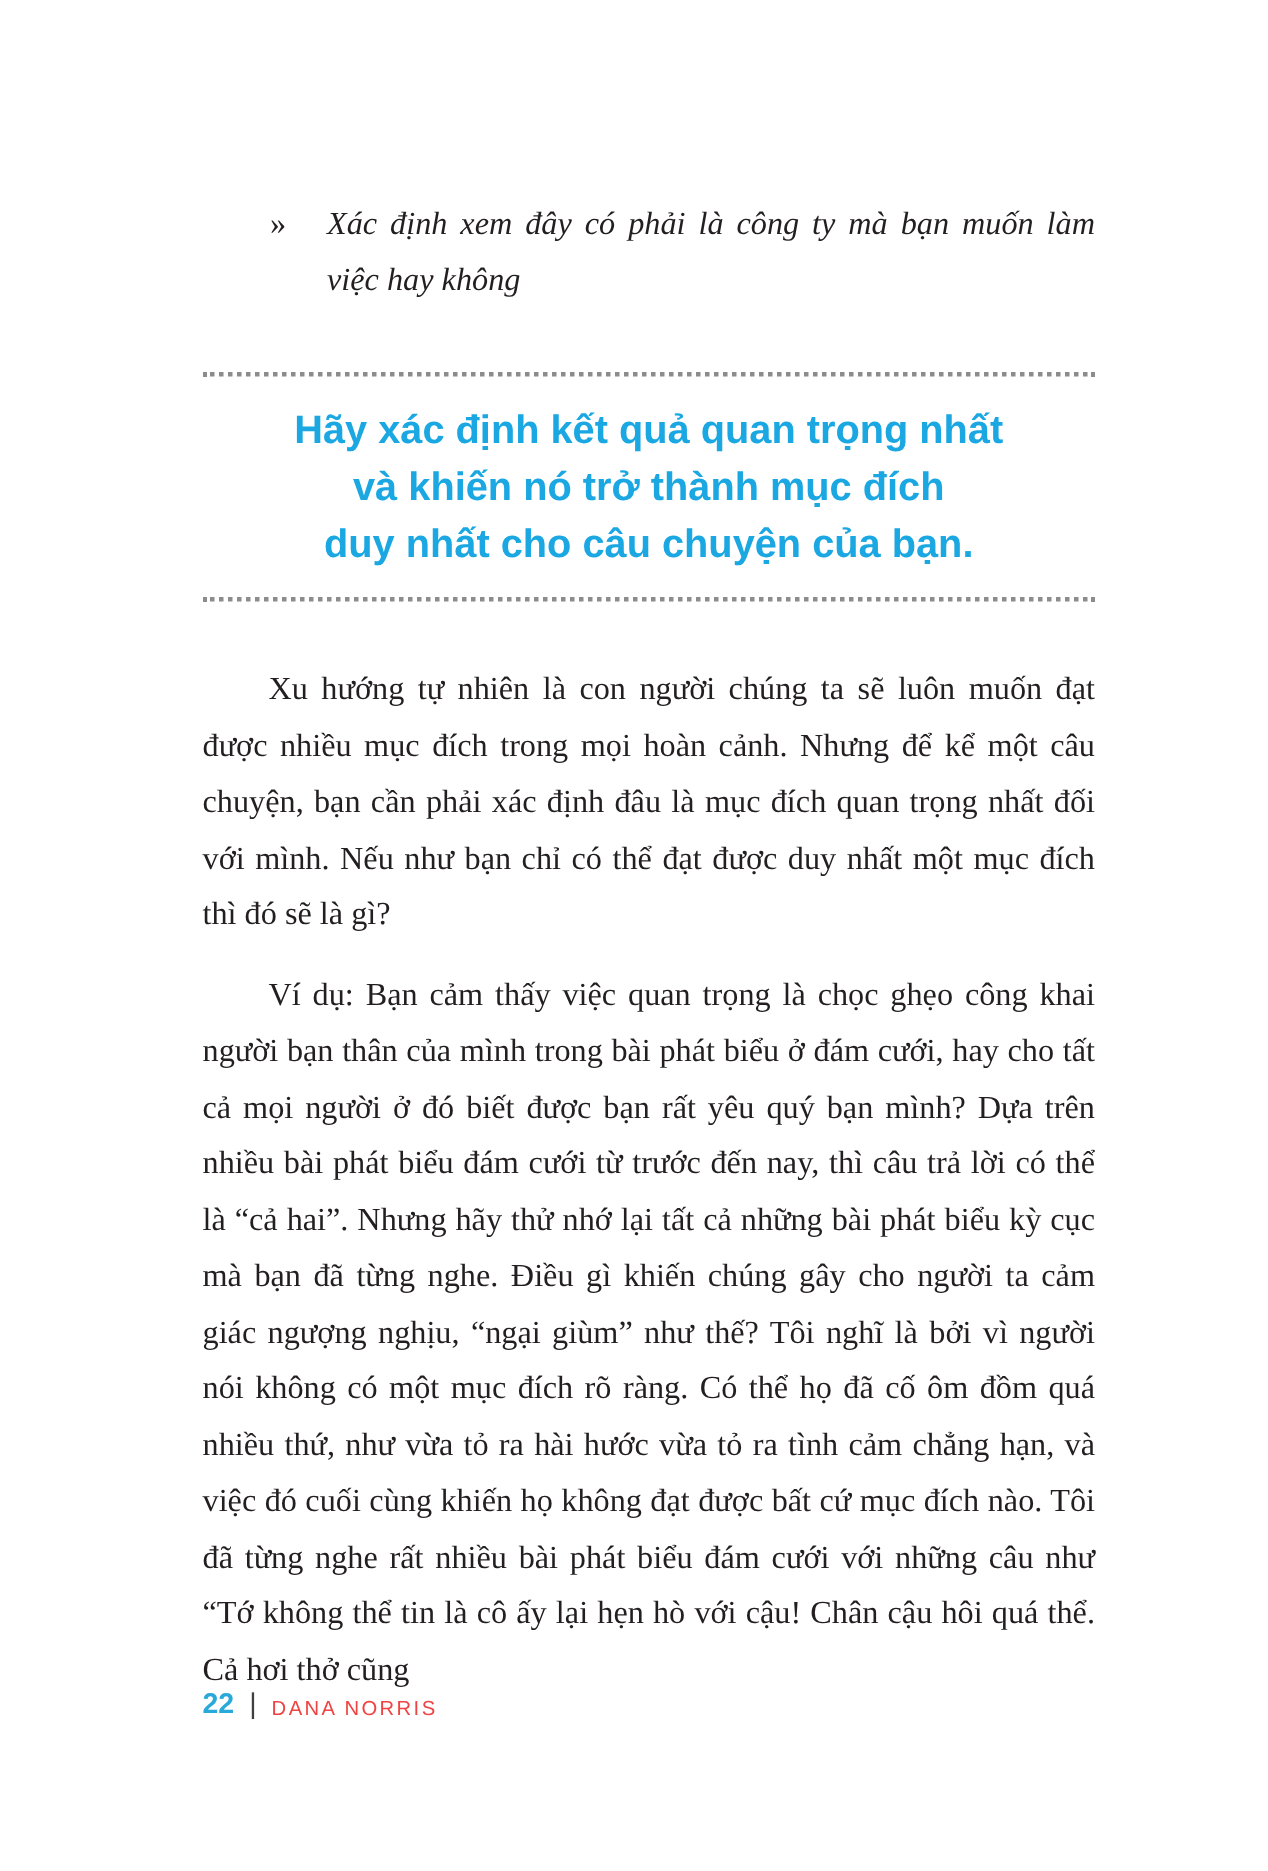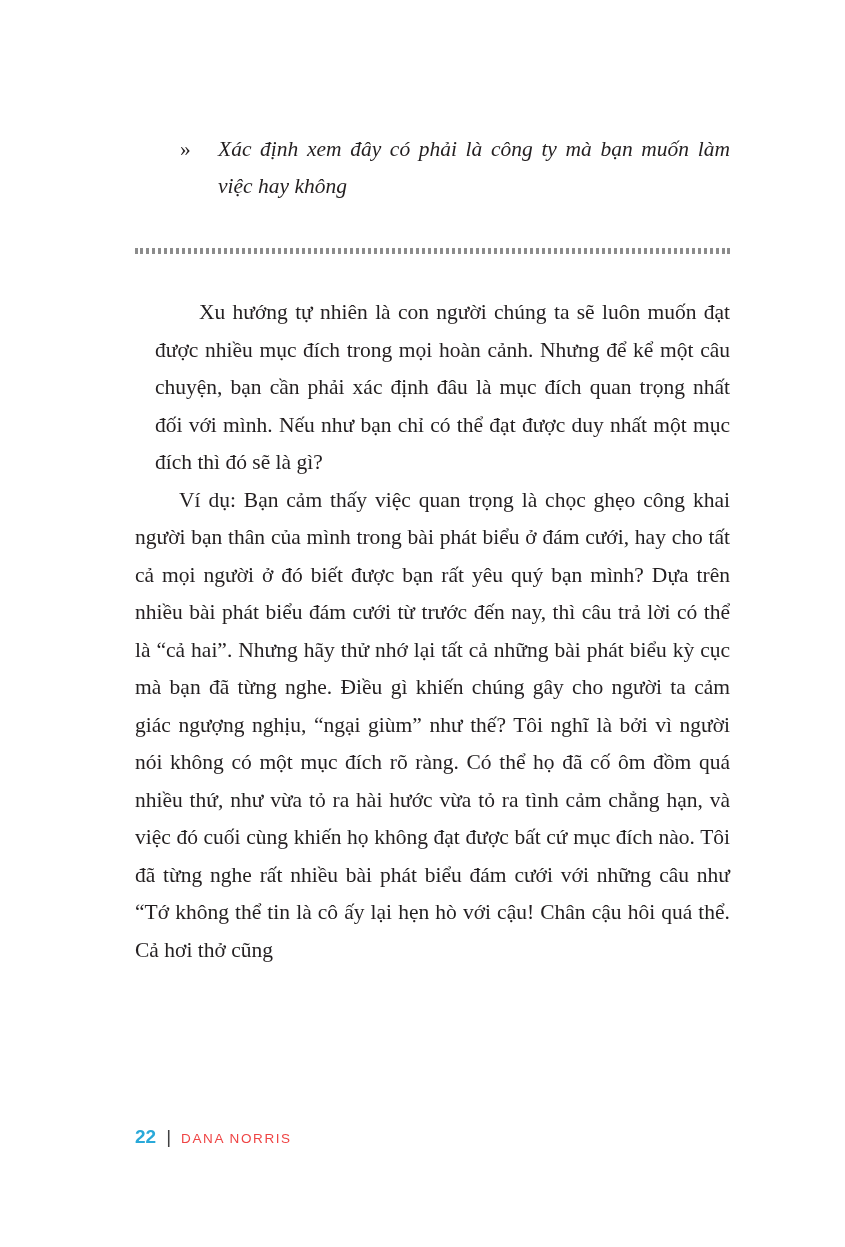--- a/index.html
+++ b/index.html
@@ -49,22 +49,22 @@
     text-align: center;
     white-space: pre-line;
     padding: 16px 0 17px 0;
   }
   .para {
     font-size: 21.5px;
     line-height: 37.5px;
     text-align: justify;
     text-indent: 44px;
   }
-  .para.first { margin-top: 40px; margin-left: 20px; }
-  .para.second { }
+  .para.first { margin-top: 40px; }
+  .para.second { margin-top: 16px; }
   .footer {
     position: absolute;
     left: 135px;
     top: 1126px;
     display: flex;
     align-items: center;
     font-family: "Liberation Sans", sans-serif;
   }
   .page-num {
     color: var(--page_number, #29a9d9);
@@ -89,20 +89,23 @@
 
 <div class="page">
 
   <div class="bullet-item">
     <span class="bullet-marker">»</span>
     <span class="bullet-text">Xác định xem đây có phải là công ty mà bạn muốn làm việc hay không</span>
   </div>
 
   <hr class="dotted-divider first">
 
+  <h2 class="heading">Hãy xác định kết quả quan trọng nhất
+và khiến nó trở thành mục đích
+duy nhất cho câu chuyện của bạn.</h2>
 
   <hr class="dotted-divider second">
 
   <p class="para first">Xu hướng tự nhiên là con người chúng ta sẽ luôn muốn đạt được nhiều mục đích trong mọi hoàn cảnh. Nhưng để kể một câu chuyện, bạn cần phải xác định đâu là mục đích quan trọng nhất đối với mình. Nếu như bạn chỉ có thể đạt được duy nhất một mục đích thì đó sẽ là gì?</p>
 
   <p class="para second">Ví dụ: Bạn cảm thấy việc quan trọng là chọc ghẹo công khai người bạn thân của mình trong bài phát biểu ở đám cưới, hay cho tất cả mọi người ở đó biết được bạn rất yêu quý bạn mình? Dựa trên nhiều bài phát biểu đám cưới từ trước đến nay, thì câu trả lời có thể là “cả hai”. Nhưng hãy thử nhớ lại tất cả những bài phát biểu kỳ cục mà bạn đã từng nghe. Điều gì khiến chúng gây cho người ta cảm giác ngượng nghịu, “ngại giùm” như thế? Tôi nghĩ là bởi vì người nói không có một mục đích rõ ràng. Có thể họ đã cố ôm đồm quá nhiều thứ, như vừa tỏ ra hài hước vừa tỏ ra tình cảm chẳng hạn, và việc đó cuối cùng khiến họ không đạt được bất cứ mục đích nào. Tôi đã từng nghe rất nhiều bài phát biểu đám cưới với những câu như “Tớ không thể tin là cô ấy lại hẹn hò với cậu! Chân cậu hôi quá thể. Cả hơi thở cũng</p>
 
   <div class="footer">
     <span class="page-num">22</span>
     <span class="footer-sep">|</span>

